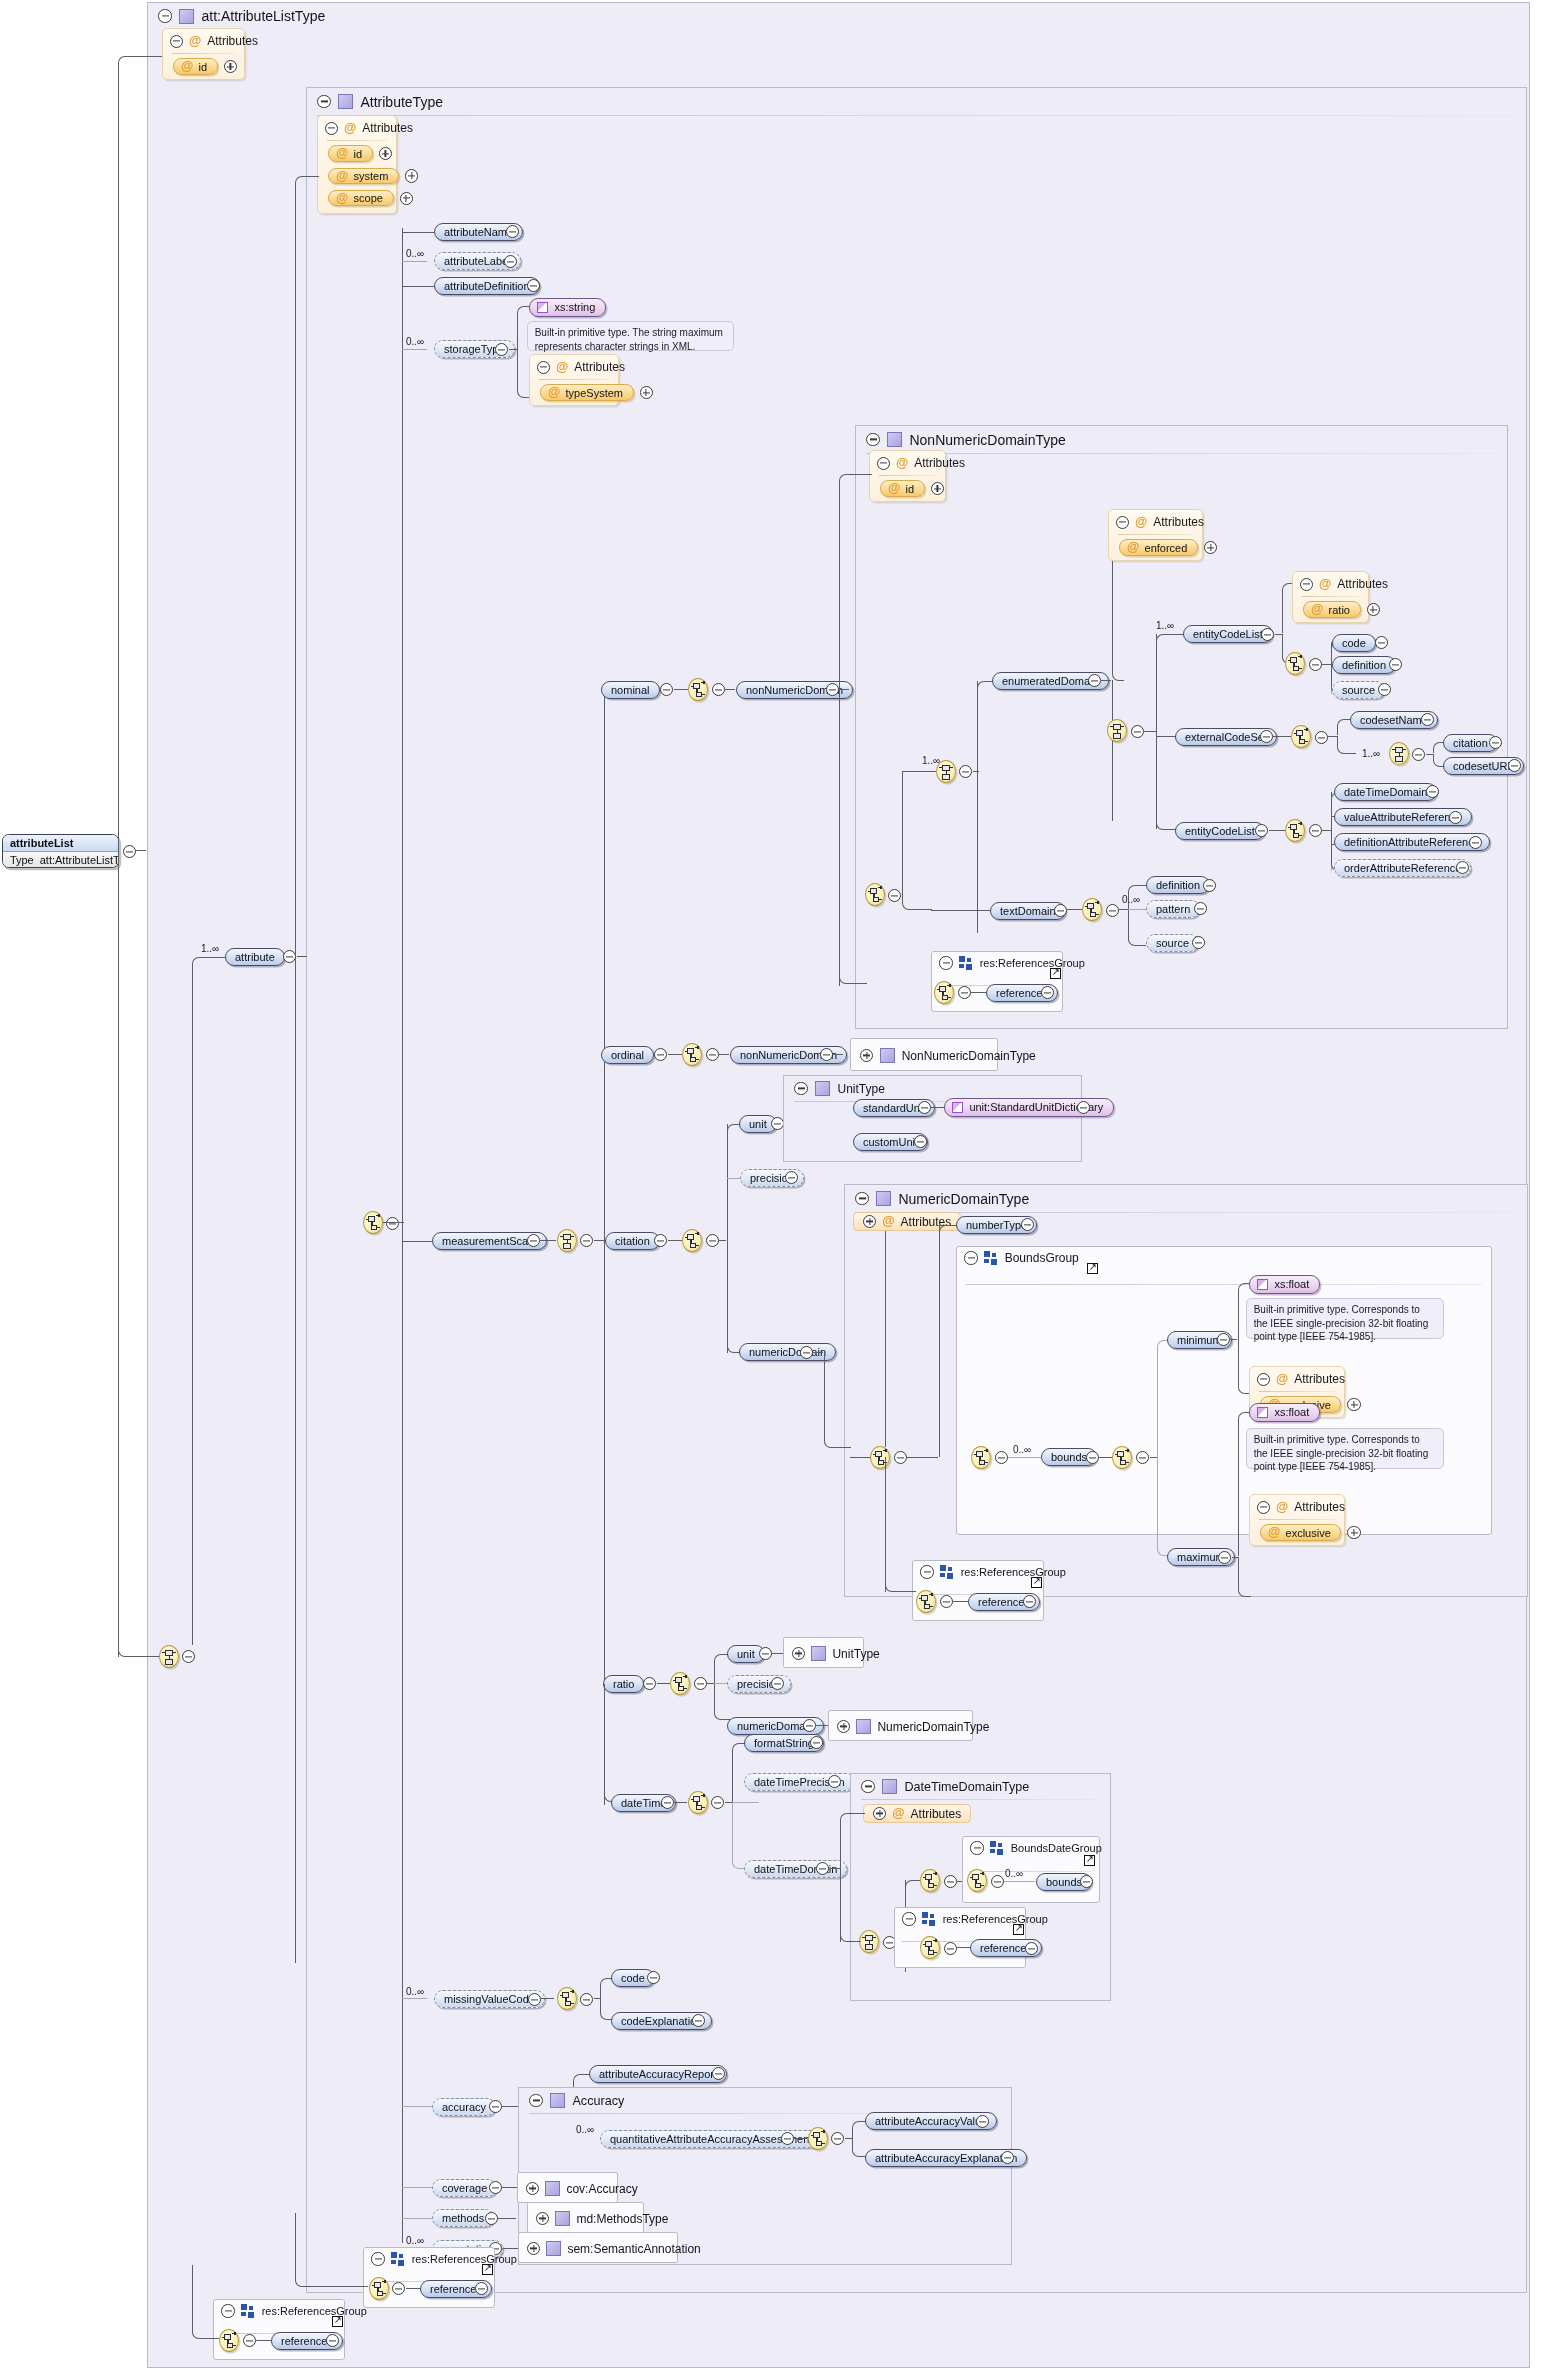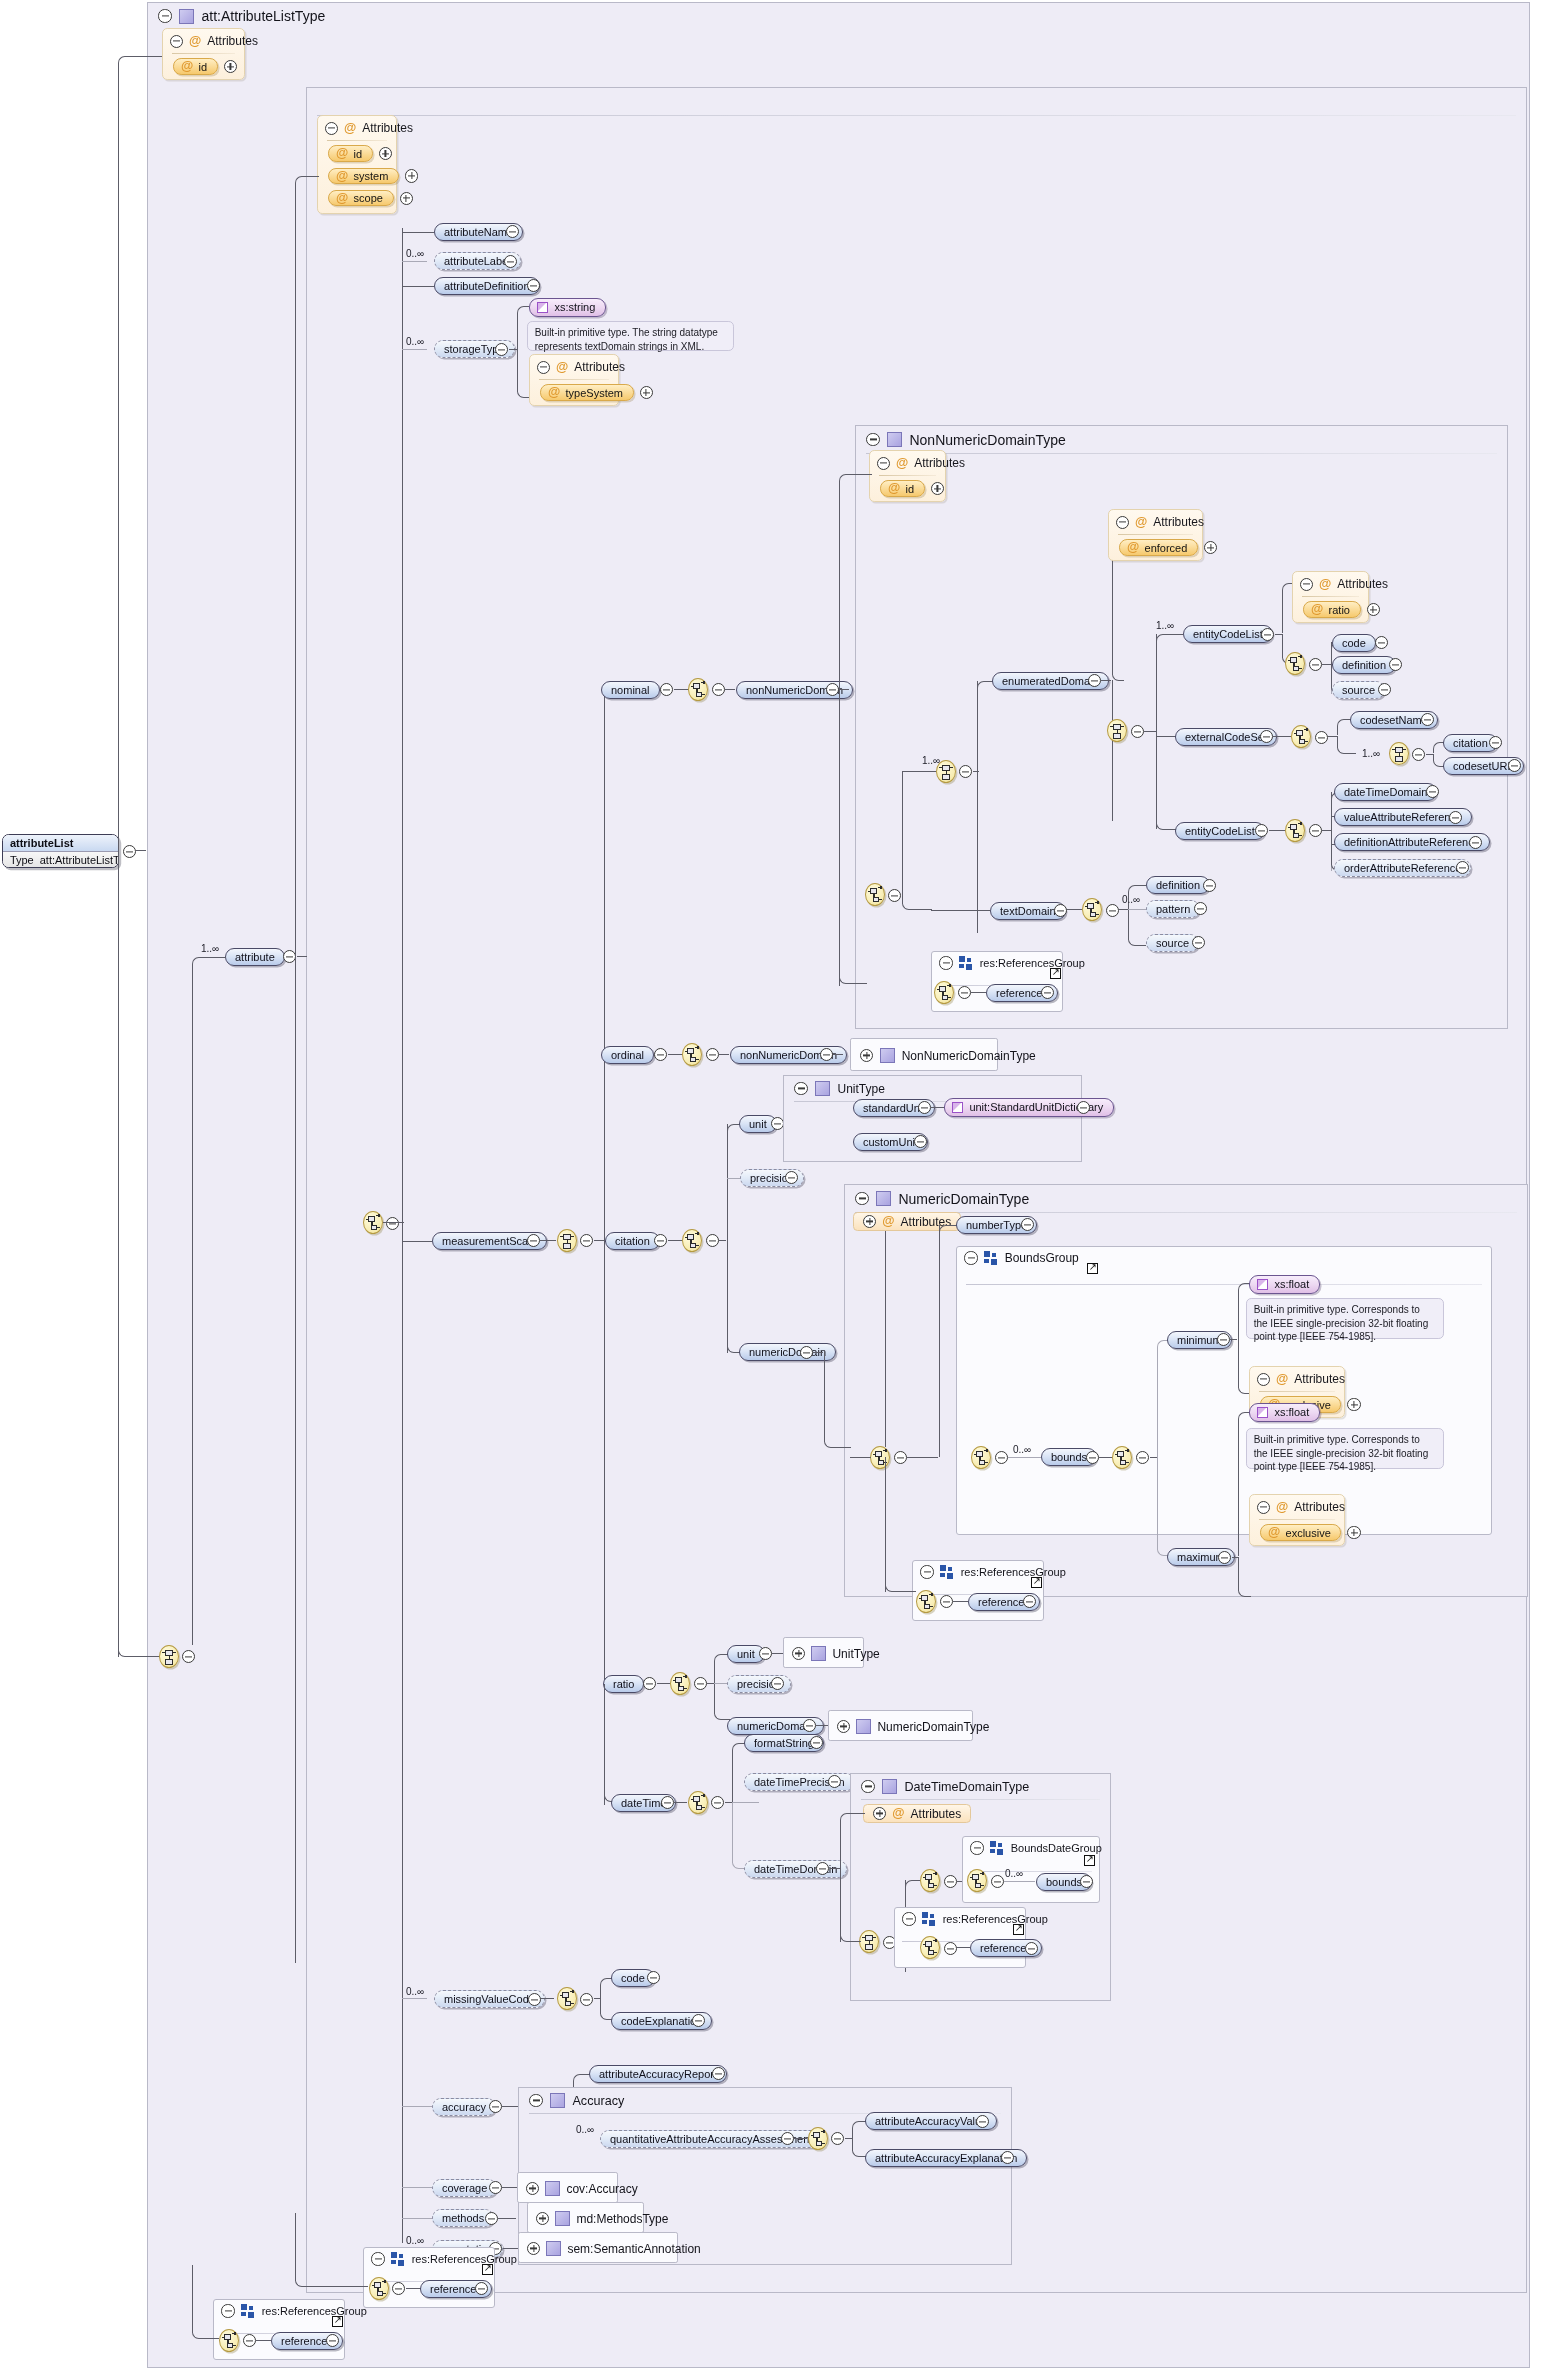--- a/index.html
+++ b/index.html
@@ -170,20 +170,25 @@
         <b></b>
         <b></b>
         <i></i>
         <i></i>
         <i></i>
       </span>
     </div>
   <div class="pm abs" style="left:182px;top:1650px;"></div>
 
   <div class="typebox" style="left:306px;top:87px;width:1221px;height:2206px;">
+    <div class="tb-head">
+      <span class="pm"></span>
+      <span class="sq"></span>
+      <span class="tb-title">AttributeType</span>
+    </div>
     <div class="tb-sep"></div>
   </div>
 
   <div class="card" style="left:201px;top:943px;">1..∞</div>
   <div class="node" style="left:225px;top:948px;">attribute</div>
   <div class="pm abs" style="left:283px;top:950px;"></div>
   <div class="corner tl" style="left:192px;top:957px;width:34px;height:688px;"></div>
   <div class="ln h" style="left:297px;top:956px;width:10.4px;"></div>
 
   <div class="attrbox" style="left:317px;top:115px;width:80px;height:99px;">
@@ -252,21 +257,21 @@
   <div class="node opt" style="left:434px;top:340px;">storageType</div>
   <div class="pm abs" style="left:495px;top:343px;"></div>
   <div class="ln h" style="left:509px;top:349px;width:9px;"></div>
   <div class="corner tl" style="left:517px;top:306px;width:12px;height:43px;"></div>
   <div class="corner bl" style="left:517px;top:349px;width:12px;height:49px;"></div>
 
   <div class="stype" style="left:529px;top:298px;">
     <span class="tri"></span>
     <span>xs:string</span>
   </div>
-  <div class="doc" style="left:527px;top:321px;width:207px;height:30px;">Built-in primitive type. The string datatype represents textDomain strings in XML.</div>
+  <div class="doc" style="left:527px;top:321px;width:207px;height:30px;">Built-in primitive type. The string maximum represents character strings in XML.</div>
 
   <div class="attrbox" style="left:529px;top:354px;width:90px;height:52px;">
     <div class="ab-head">
       <span class="pm"></span>
       <span class="at-sym">@</span>
       <span class="ab-title">Attributes</span>
     </div>
     <div class="ab-rule"></div>
     <div class="attr-row">
       <span class="attr-pill">

